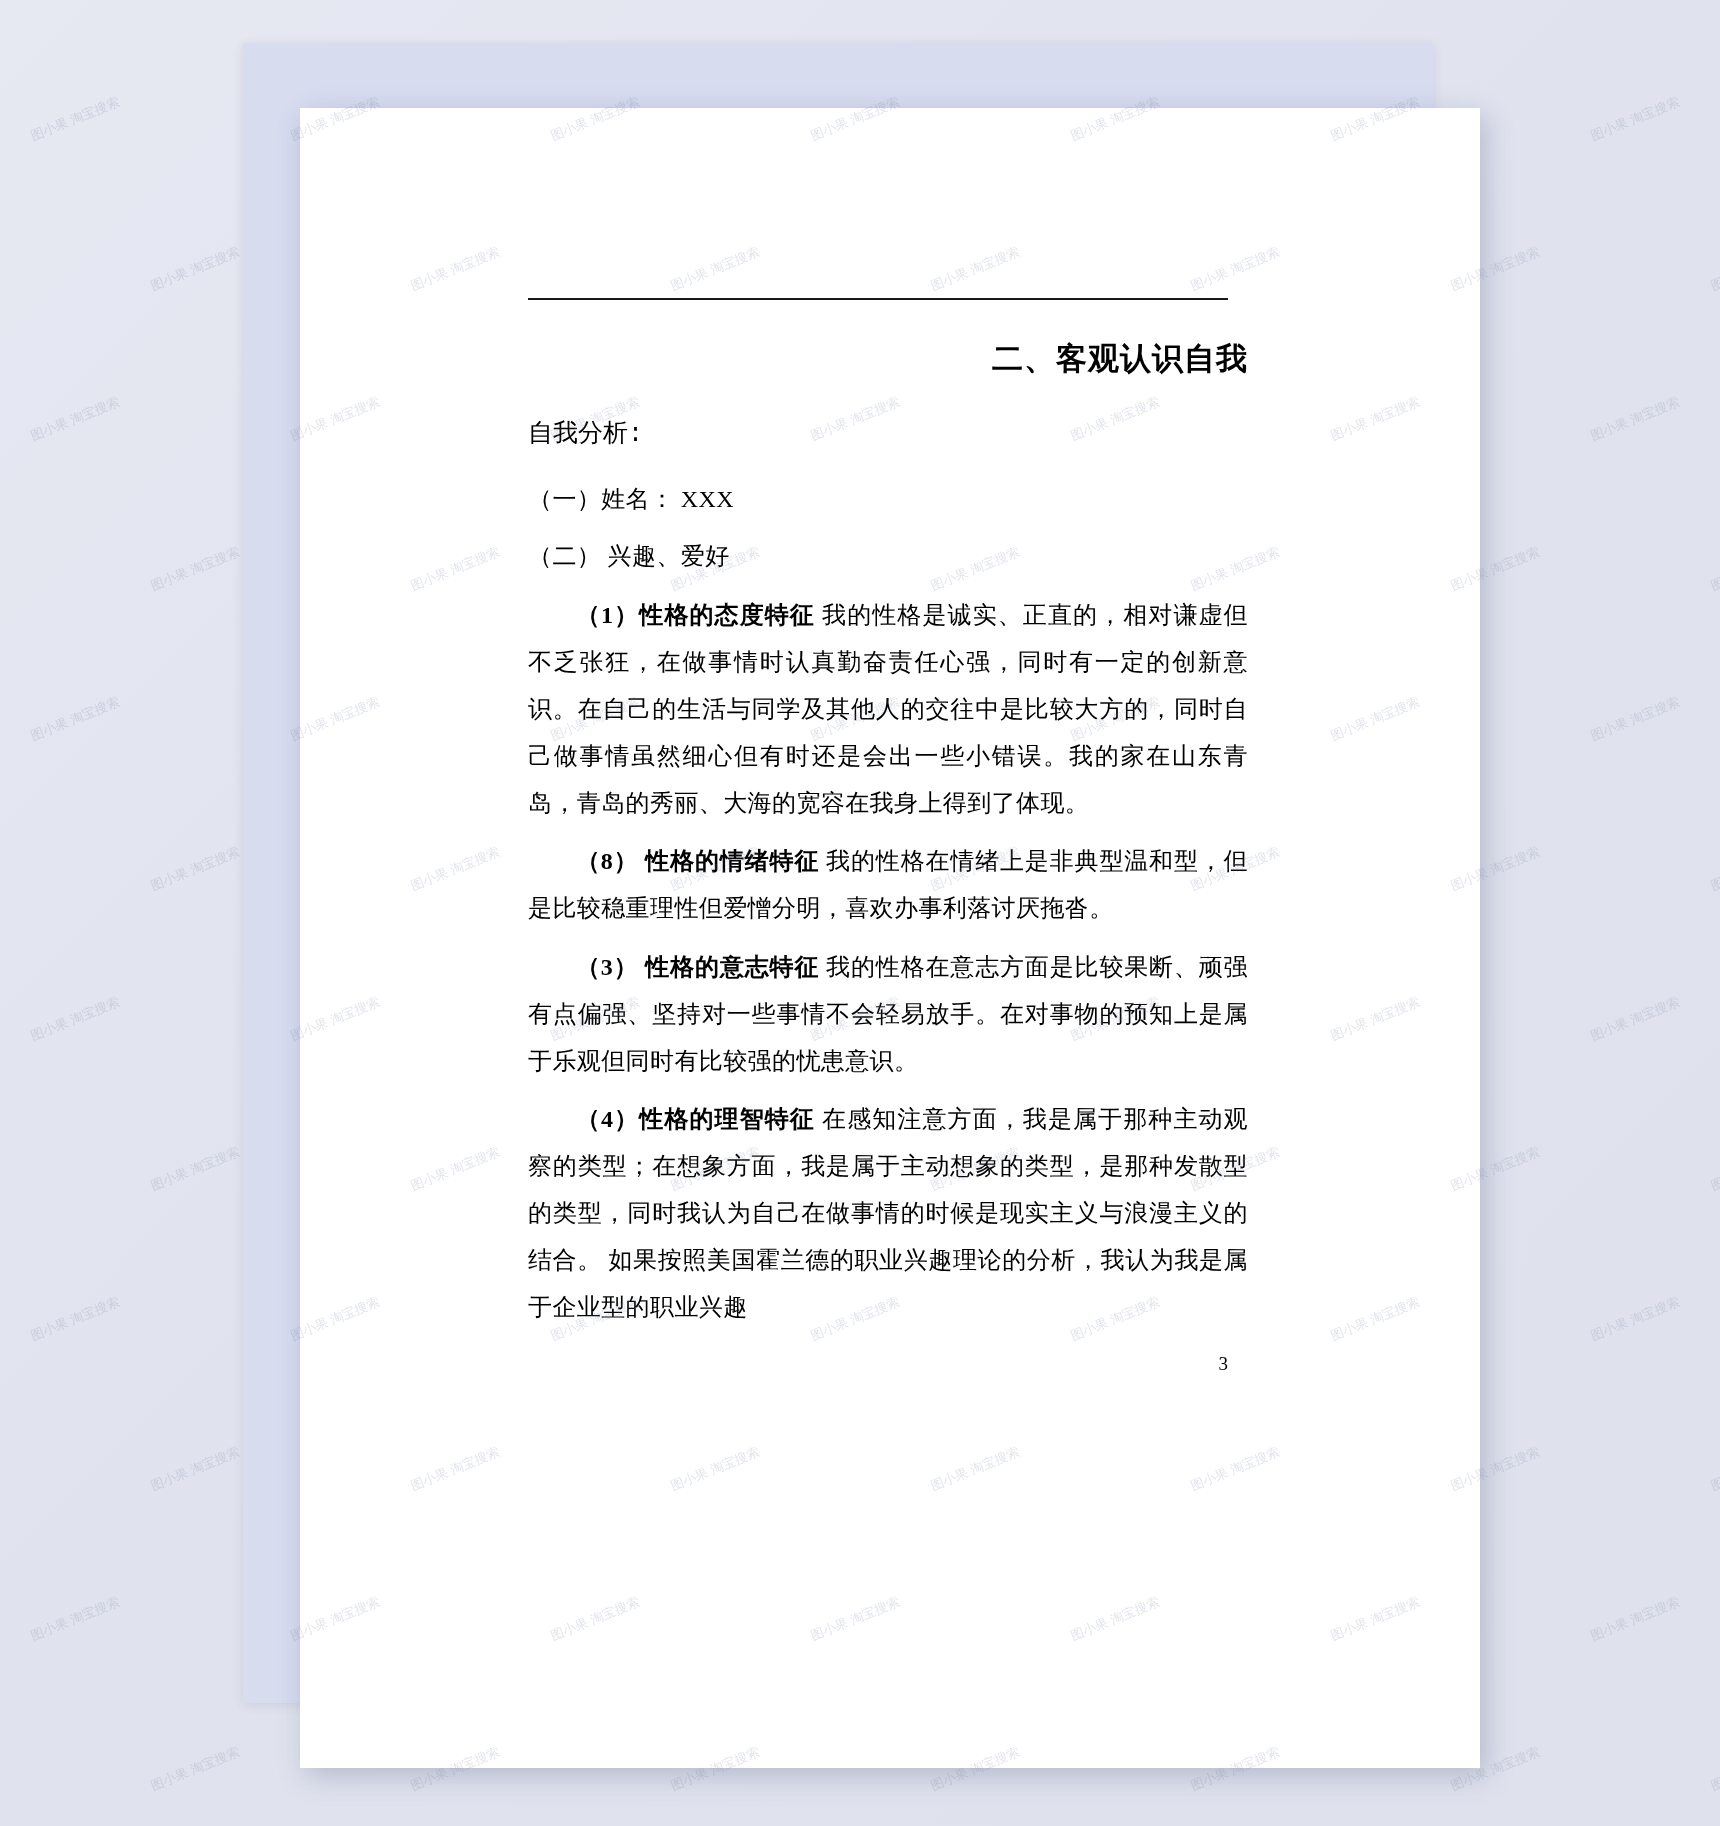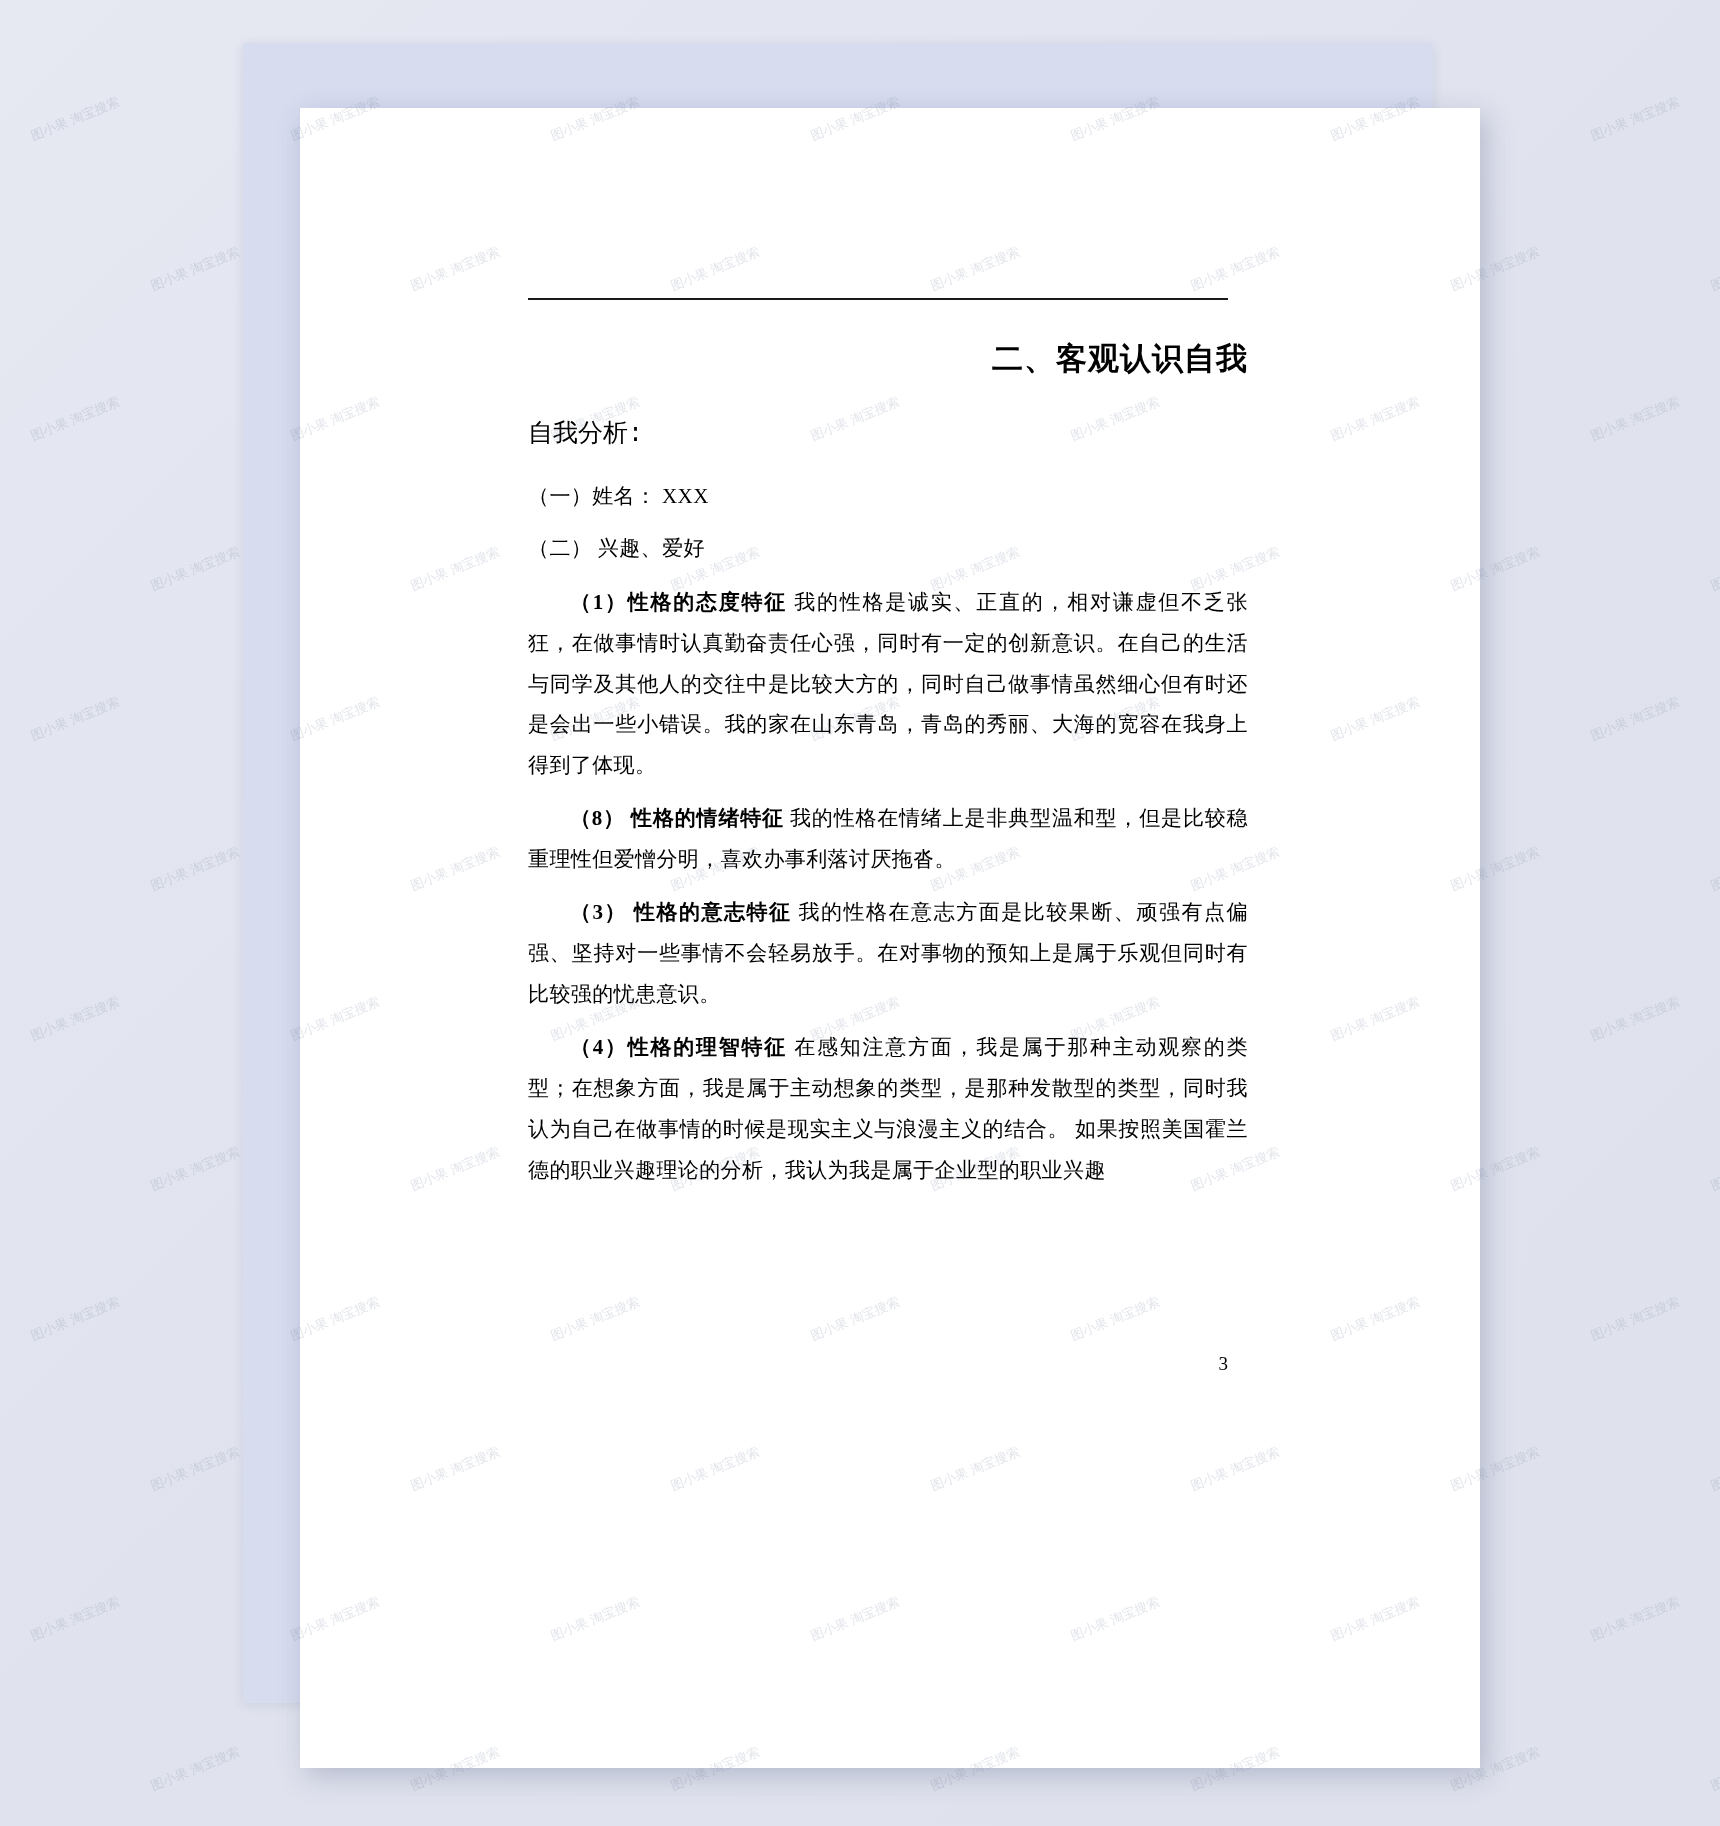--- a/index.html
+++ b/index.html
@@ -64,21 +64,21 @@
   h2.section-title {
     font-family: Liberation Mono, monospace;
     font-size: 25px;
     font-weight: normal;
     color: #000;
     margin: 0 0 26px 0;
     line-height: 1.35;
   }
   p.para {
     font-family: "Liberation Serif", serif;
-    font-size: 21px;
+    font-size: 24px;
     color: #000;
     line-height: 1.95;
     margin: 0 0 12px 0;
     text-align: justify;
     letter-spacing: 0.4px;
   }
   p.label-line {
     margin-bottom: 14px;
     line-height: 1.8;
   }

